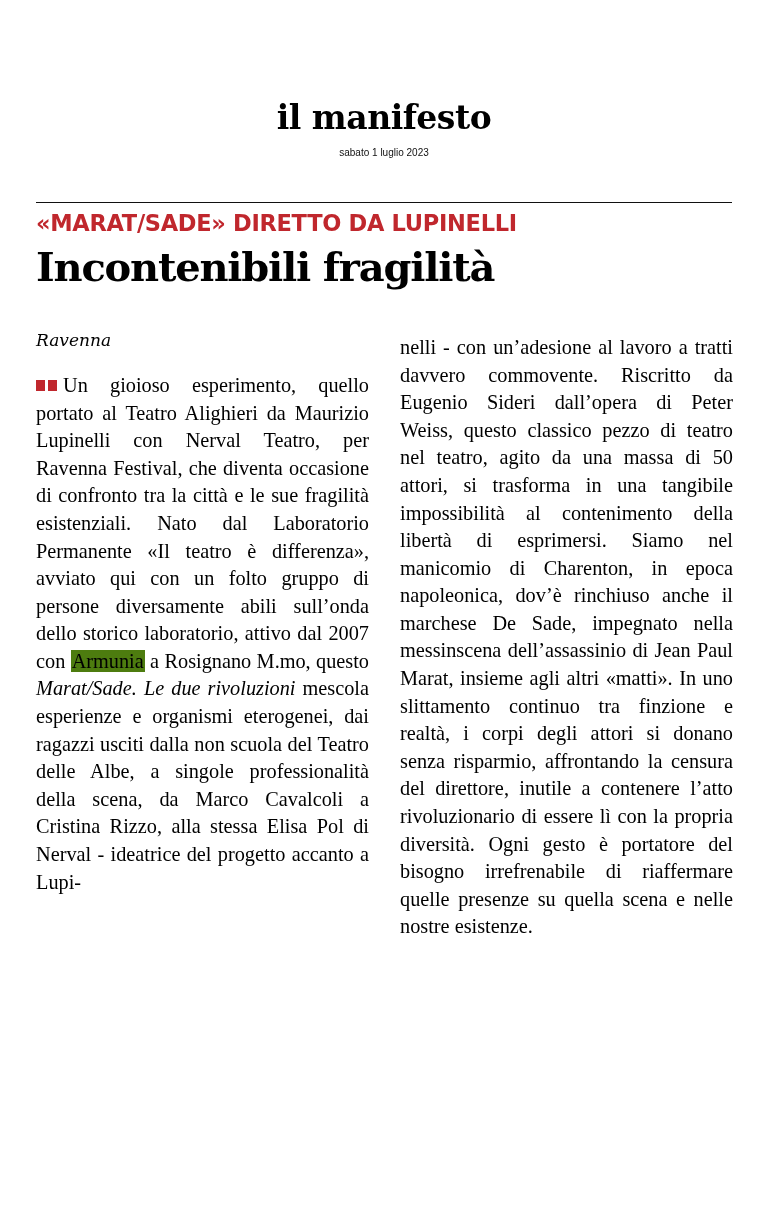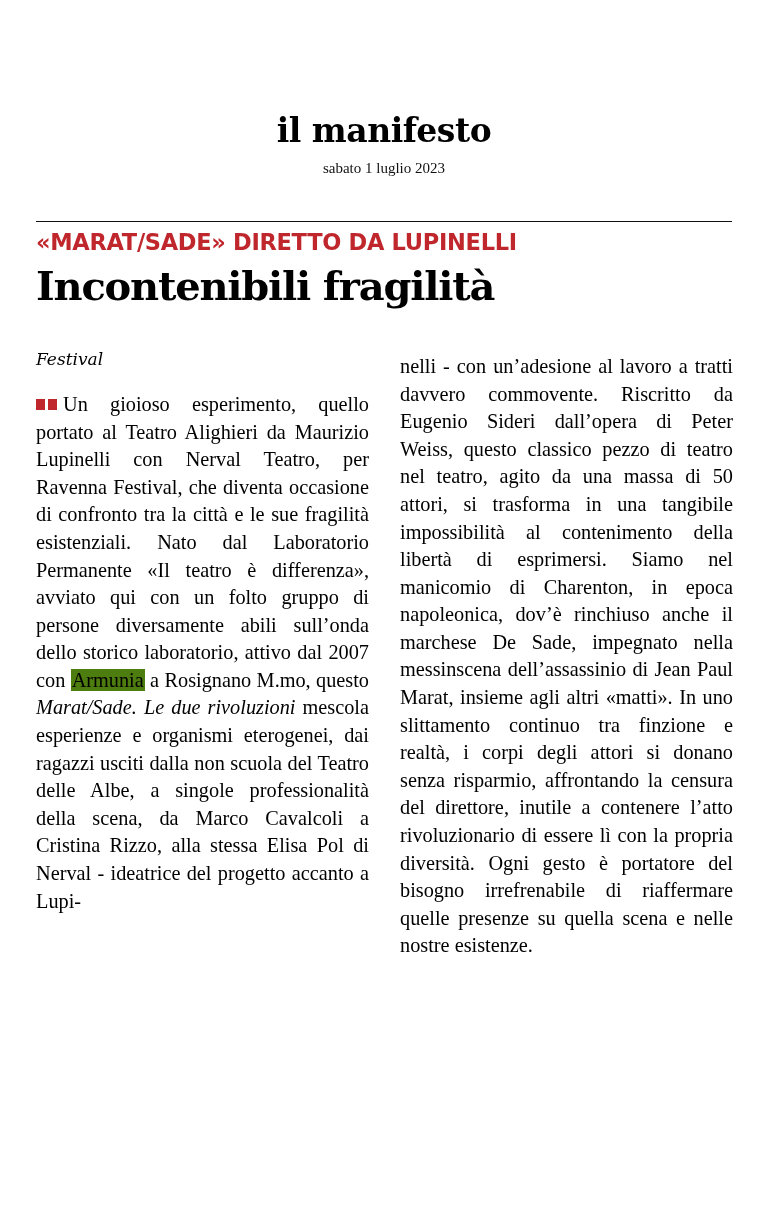--- a/index.html
+++ b/index.html
@@ -12,39 +12,39 @@
     height: 1232px;
     font-family: "Liberation Serif", serif;
     color: #000000;
     position: relative;
     overflow: hidden;
   }
   .page {
     width: 768px;
     height: 1232px;
     box-sizing: border-box;
-    padding: 16px 36px;
+    padding: 3px 36px;
     position: relative;
   }
 
   
   .masthead {
     text-align: center;
     padding-top: 98px;
   }
   .masthead-title {
     font-family: "DejaVu Serif", serif;
     font-weight: bold;
     font-size: 33px;
     letter-spacing: -0.5px;
     line-height: 1;
   }
   .masthead-date {
-    font-family: Liberation Serif, serif;
-    font-size: 15px;
+    font-family: Liberation Sans, sans-serif;
+    font-size: 10px;
     margin-top: 13px;
     color: #111;
   }
 
   
   .rule {
     border-top: 1.6px solid #111;
     margin: 44px 0 0 0;
   }
   .kicker {
@@ -138,21 +138,21 @@
   </div>
 
   <div class="rule"></div>
 
   <div class="kicker">«MARAT/SADE» DIRETTO DA LUPINELLI</div>
   <h1 class="headline">Incontenibili fragilità</h1>
 
   <div class="columns">
 
     <div class="col col-left">
-      <div class="byline-place">Festival</div>
+      <div class="byline-place">Ravenna</div>
 
       <div class="body-text">
         <span class="dinkus"><i class="a"></i><i class="b"></i></span><span>Un gioioso esperimento, quello portato al Teatro Alighieri da Maurizio Lupinelli con Nerval Teatro, per Ravenna Festival, che diventa occasione di confronto tra la città e le sue fragilità esistenziali. Nato dal Laboratorio Permanente «Il teatro è differenza», avviato qui con un folto gruppo di persone diversamente abili sull’onda dello storico laboratorio, attivo dal 2007 con </span><span class="hl">Armunia</span><span> a Rosignano M.mo, questo </span><em>Marat/Sade. Le due rivoluzioni</em><span> mescola esperienze e organismi eterogenei, dai ragazzi usciti dalla non scuola del Teatro delle Albe, a singole professionalità della scena, da Marco Cavalcoli a Cristina Rizzo, alla stessa Elisa Pol di Nerval - ideatrice del progetto accanto a Lupi-</span>
       </div>
     </div>
 
     <div class="col col-right">
       <div class="body-text">nelli - con un’adesione al lavoro a tratti davvero commovente. Riscritto da Eugenio Sideri dall’opera di Peter Weiss, questo classico pezzo di teatro nel teatro, agito da una massa di 50 attori, si trasforma in una tangibile impossibilità al contenimento della libertà di esprimersi. Siamo nel manicomio di Charenton, in epoca napoleonica, dov’è rinchiuso anche il marchese De Sade, impegnato nella messinscena dell’assassinio di Jean Paul Marat, insieme agli altri «matti». In uno slittamento continuo tra finzione e realtà, i corpi degli attori si donano senza risparmio, affrontando la censura del direttore, inutile a contenere l’atto rivoluzionario di essere lì con la propria diversità. Ogni gesto è portatore del bisogno irrefrenabile di riaffermare quelle presenze su quella scena e nelle nostre esistenze.</div>
     </div>
 

